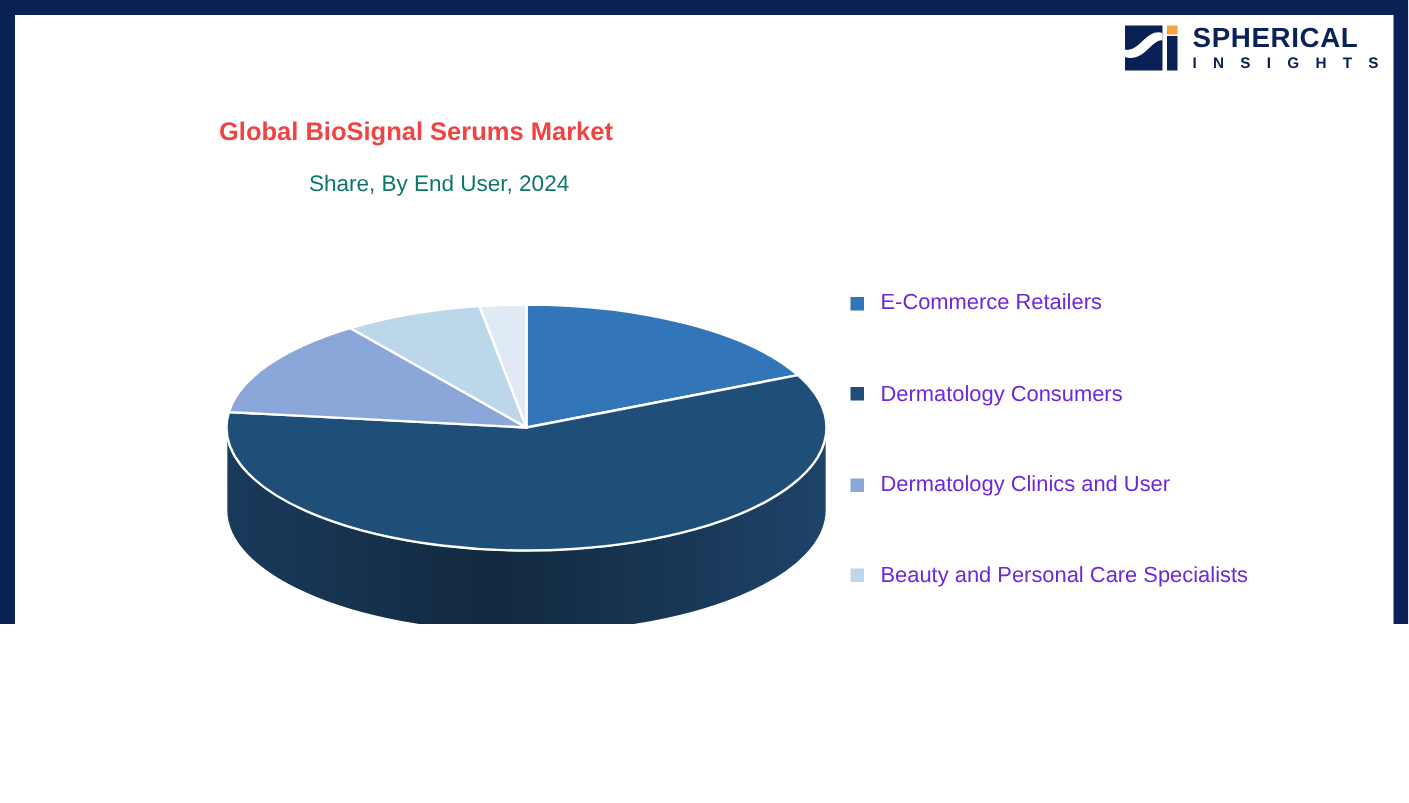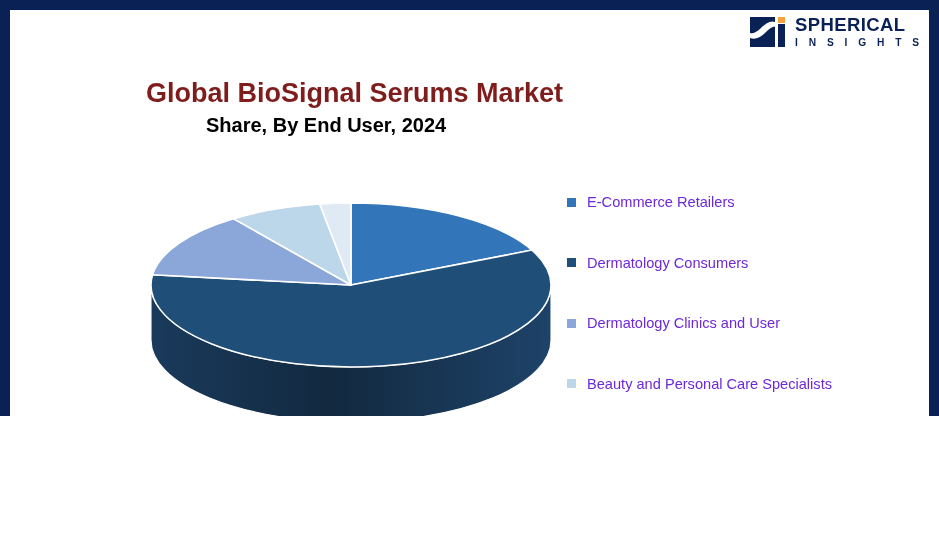--- a/index.html
+++ b/index.html
@@ -71,33 +71,33 @@
     color: #0a2156;
     letter-spacing: 4.0px;
     margin-top: 3px;
     text-align: right;
   }
   
   .chart-title {
     position: absolute;
     left: 146px;
     top: 78px;
-    font-size: 27px;
+    font-size: 17px;
     font-weight: bold;
-    color: #7f1d1d;
+    color: #ef4444;
     white-space: nowrap;
     z-index: 20;
   }
   .chart-subtitle {
     position: absolute;
     left: 206px;
     top: 114px;
-    font-size: 20px;
-    font-weight: bold;
-    color: #000000;
+    font-size: 15px;
+    font-weight: normal;
+    color: #0f766e;
     white-space: nowrap;
     z-index: 20;
   }
   
   .pie-wrap {
     position: absolute;
     left: 140px;
     top: 180px;
     width: 430px;
     height: 280px;

